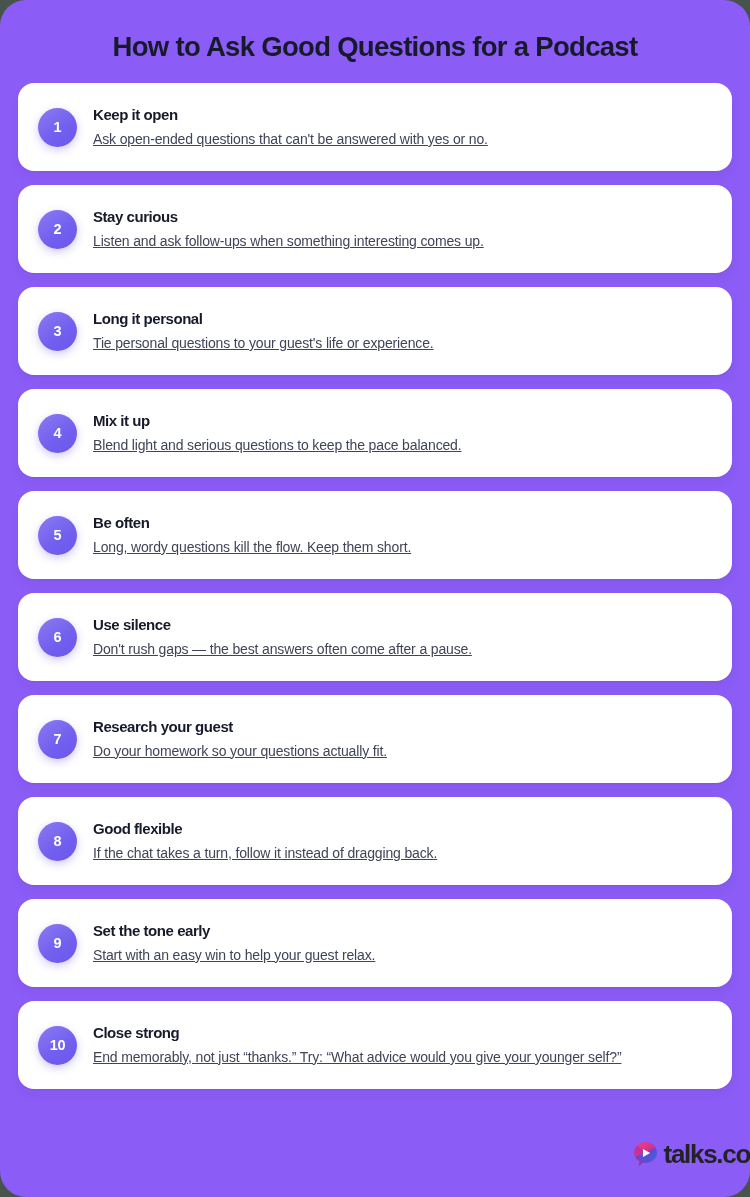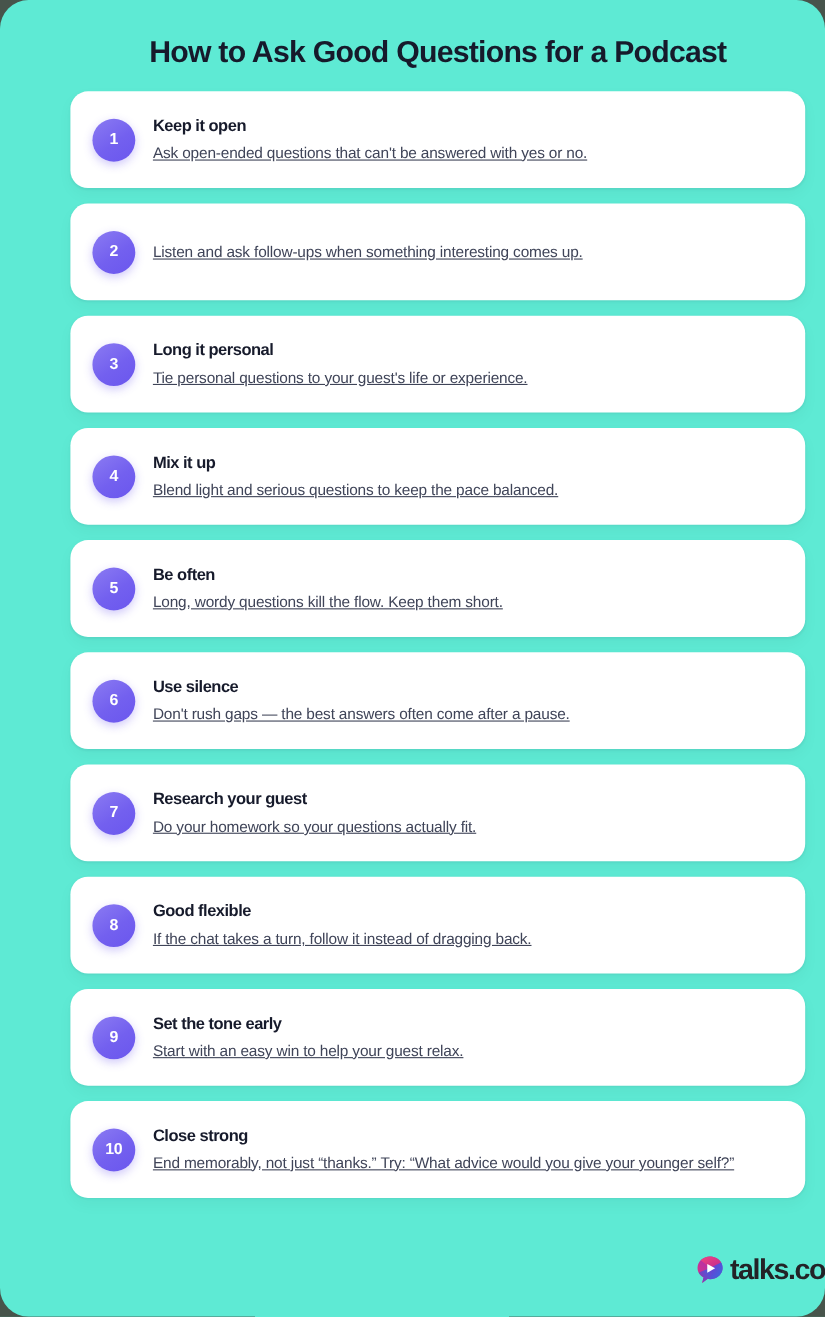--- a/index.html
+++ b/index.html
@@ -11,26 +11,25 @@
     width: 750px;
     height: 1197px;
     overflow: hidden;
     font-family: "Liberation Sans", sans-serif;
   }
   .page {
     position: relative;
     width: 750px;
     height: 1197px;
     box-sizing: border-box;
-    background: #5eead4;
+    background: #8b5cf6;
     border-radius: 26px;
     overflow: hidden;
     display: flex;
     flex-direction: column;
-    padding-left: 46px;
   }
   .page-title {
     margin: 0;
     padding: 30px 24px 20px 24px;
     text-align: center;
     font-size: 27.5px;
     font-weight: bold;
     line-height: 1.2;
     letter-spacing: -0.7px;
     color: #161a2b;
@@ -133,20 +132,21 @@
       <div class="badge">1</div>
       <div class="card-body">
         <div class="card-title">Keep it open</div>
         <div class="card-desc">Ask open-ended questions that can't be answered with yes or no.</div>
       </div>
     </div>
 
     <div class="card">
       <div class="badge">2</div>
       <div class="card-body">
+        <div class="card-title">Stay curious</div>
         <div class="card-desc">Listen and ask follow-ups when something interesting comes up.</div>
       </div>
     </div>
 
     <div class="card">
       <div class="badge">3</div>
       <div class="card-body">
         <div class="card-title">Long it personal</div>
         <div class="card-desc">Tie personal questions to your guest's life or experience.</div>
       </div>

